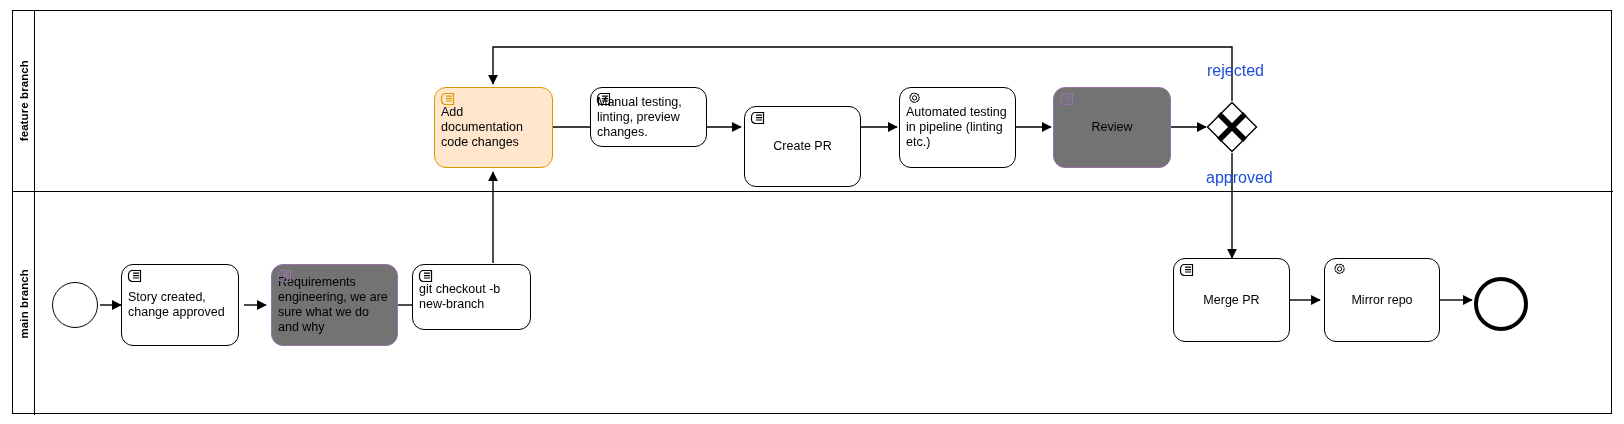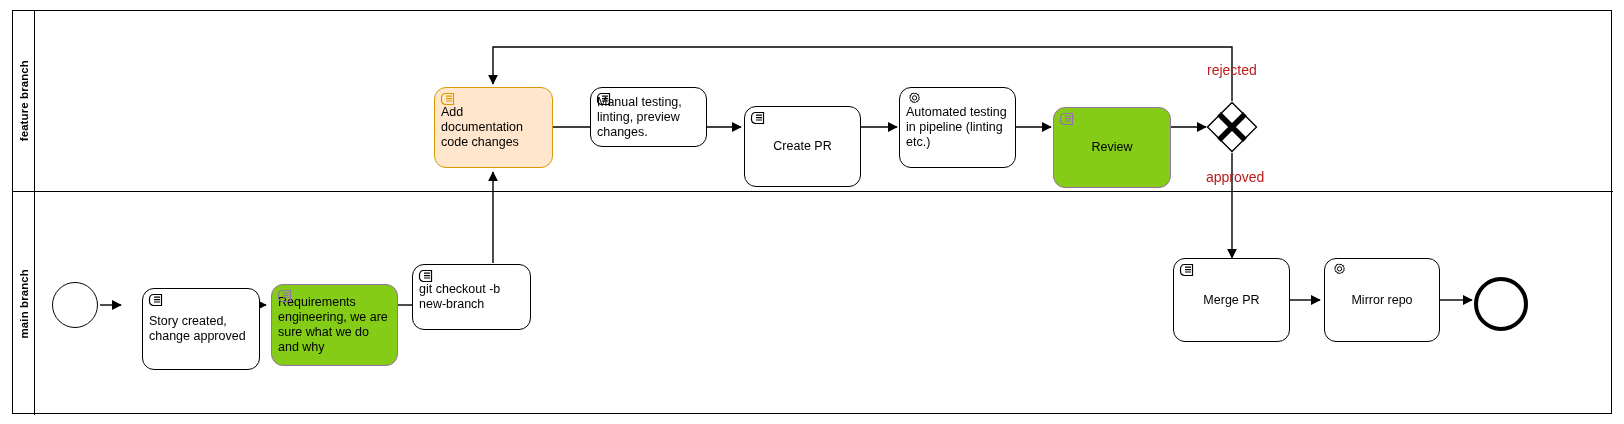--- a/index.html
+++ b/index.html
@@ -79,23 +79,22 @@
     line-height: 15px;
     color: #000000;
     padding: 0 6px;
     max-width: 100%;
   }
   .task.orange {
     background: #ffe6cc;
     border-color: #d79b00;
   }
   .task.purple {
-    background: #84cc16;
+    background: #737373;
     border-color: #9673a6;
-    margin-top: 20px;
   }
   .task-icon {
     position: absolute;
     left: 5px;
     top: 4px;
     width: 17px;
     height: 15px;
   }
   
   .event {
@@ -107,22 +106,22 @@
   .event.start { border: 1.6px solid #000000; }
   .event.end { border: 4px solid #000000; }
   
   .gateway {
     position: absolute;
     box-sizing: border-box;
   }
   
   .edge-label {
     position: absolute;
-    font-size: 14px;
-    color: #b91c1c;
+    font-size: 16px;
+    color: #1d4ed8;
     white-space: nowrap;
     background: transparent;
   }
 </style>
 </head>
 <body>
 
 <div id="canvas">
 
   <div class="pool">
@@ -179,21 +178,21 @@
   <div class="gateway" style="left:1206px; top:101px; width:52px; height:52px;">
     <svg width="52" height="52" viewBox="0 0 52 52" xmlns="http://www.w3.org/2000/svg">
       <polygon points="26,1.5 50.5,26 26,50.5 1.5,26" fill="#ffffff" stroke="#000000" stroke-width="1.4"></polygon>
       <path d="M 13 13 L 39 39 M 39 13 L 13 39" stroke="#000000" stroke-width="5.5" stroke-linecap="butt"></path>
     </svg>
   </div>
 
   <div class="edge-label" style="left:1207px; top:62px;">rejected</div>
   <div class="edge-label" style="left:1206px; top:169px;">approved</div>
 
-  <div class="task" style="left:142px; top:264px; width:118px; height:82px;margin-top:24px;">
+  <div class="task" style="left:121px; top:264px; width:118px; height:82px;">
     <span class="task-icon">
       <svg width="17" height="15" viewBox="0 0 17 15" xmlns="http://www.w3.org/2000/svg">
         <path d="M1.5 6.5 C1.5 3.5 3 1.5 5.5 1.5 L13.5 1.5 L13.5 12.5 L5.5 12.5 C3 12.5 1.5 10.5 1.5 8.5 Z" fill="none" stroke="#000000" stroke-width="1.2"></path>
         <path d="M6 4.2 L12 4.2 M6 6.6 L12 6.6 M6 9 L12 9" stroke="#000000" stroke-width="1.2"></path>
       </svg>
     </span>
     <span class="label">Story created, change approved</span>
   </div>
 
   <div class="task purple" style="left:271px; top:264px; width:127px; height:82px;">

